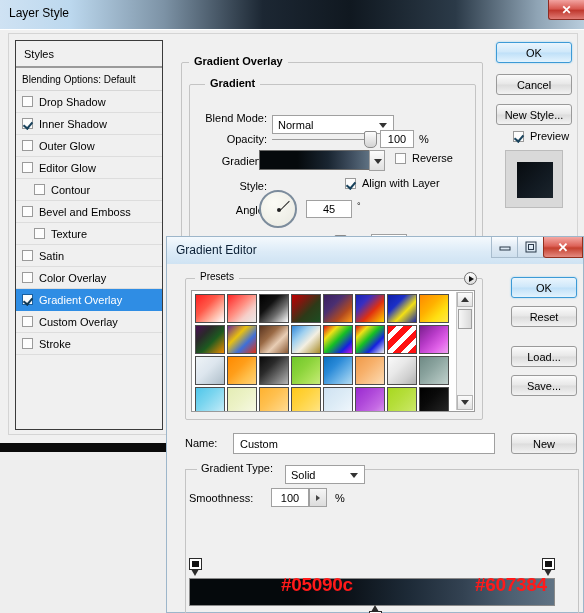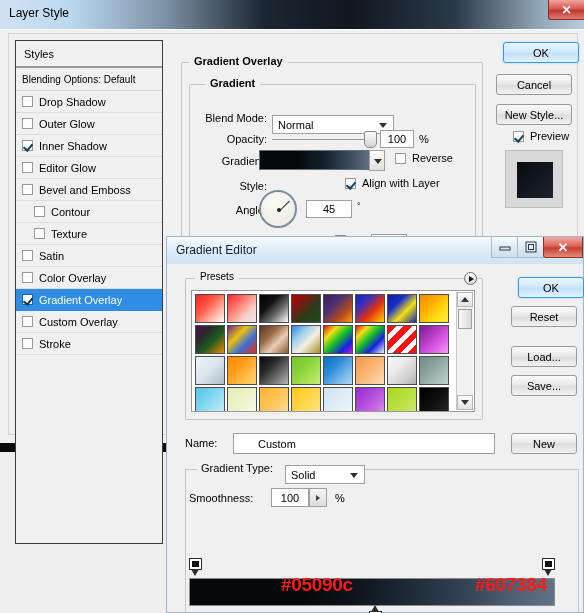--- a/index.html
+++ b/index.html
@@ -37,21 +37,21 @@
     position:absolute;left:0;top:29px;width:584px;height:413px;
     background:#f0f0f0;border-top:1px solid #fff;
   }
   .ls-inner{
     position:absolute;left:8px;top:3px;width:568px;height:400px;
     background:#f0f0f0;border:1px solid #d4d4d4;
   }
 
   
   .styles-panel{
-    position:absolute;left:6px;top:6px;width:148px;height:504px;
+    position:absolute;left:6px;top:6px;width:148px;height:390px;
     background:#f0f0f0;border:1px solid #3b3b3b;box-sizing:border-box;
   }
   .styles-head{
     height:27px;line-height:27px;padding-left:8px;font-size:11px;
     border-bottom:2px solid #9a9a9a;background:#f0f0f0;box-sizing:border-box;
   }
   .styles-blend{
     height:23px;line-height:23px;padding-left:6px;font-size:10px;
     border-bottom:1px solid #d7d7d7;box-sizing:border-box;
   }
@@ -134,21 +134,21 @@
   }
 
   
   .btn{
     position:absolute;height:21px;line-height:20px;text-align:center;font-size:11px;
     background:linear-gradient(180deg,#fbfbfb,#e7e7e7 48%,#dcdcdc 52%,#f2f2f2);
     border:1px solid #9a9a9a;border-radius:3px;box-sizing:border-box;color:#000;
   }
   .btn.primary{
     background:linear-gradient(180deg,#eaf5fd,#cfe8fa 48%,#bfe0f8 52%,#e3f3fd);
-    border:1px solid #3c9ad6;box-shadow:0 0 2px #8fcdf0;margin-left:7px;
+    border:1px solid #3c9ad6;box-shadow:0 0 2px #8fcdf0;
   }
   .preview-chk{position:absolute;display:flex;align-items:center;font-size:11px;}
   .preview-box{
     position:absolute;width:58px;height:58px;background:#d9d9d9;border:1px solid #bcbcbc;
     box-sizing:border-box;
   }
   .preview-thumb{
     position:absolute;left:11px;top:11px;width:36px;height:36px;
     background:linear-gradient(135deg,#070b0f,#121a22 60%,#1b242c);
   }
@@ -219,21 +219,21 @@
   .tri-dn{width:0;height:0;border-left:4px solid transparent;border-right:4px solid transparent;border-top:5px solid #333;}
   .vs-thumb{
     position:absolute;top:17px;left:1px;width:14px;height:20px;
     background:linear-gradient(90deg,#f7f7f7,#d9d9d9);border:1px solid #9e9e9e;box-sizing:border-box;
   }
 
   .name-row{position:absolute;left:18px;top:169px;width:390px;height:22px;}
   .name-label{position:absolute;left:0;top:4px;font-size:11px;}
   .name-input{
     position:absolute;left:48px;top:0;width:262px;height:21px;line-height:20px;
-    background:#fff;border:1px solid #a0a0a0;padding-left:24px;font-size:11px;box-sizing:border-box;
+    background:#fff;border:1px solid #a0a0a0;padding-left:6px;font-size:11px;box-sizing:border-box;
   }
 
   .gt-group{
     position:absolute;left:18px;top:205px;width:392px;height:144px;
     border:1px solid #c4c4c4;border-top:none;
   }
   .gt-group:before{
     content:"";position:absolute;left:-1px;top:0;width:12px;height:1px;background:#c4c4c4;
   }
   .gt-group:after{
@@ -312,38 +312,38 @@
 
       <div class="styles-panel">
         <div class="styles-head">Styles</div>
         <div class="styles-blend">Blending Options: Default</div>
 
         <div class="style-row">
           <span class="cbx"></span>
           <span>Drop Shadow</span>
         </div>
         <div class="style-row">
-          <span class="cbx"></span>
-          <span>Outer Glow</span>
-        </div>
-        <div class="style-row">
           <span class="cbx on"></span>
           <span>Inner Shadow</span>
         </div>
         <div class="style-row">
           <span class="cbx"></span>
+          <span>Outer Glow</span>
+        </div>
+        <div class="style-row">
+          <span class="cbx"></span>
           <span>Editor Glow</span>
         </div>
+        <div class="style-row indent">
+          <span class="cbx"></span>
+          <span>Contour</span>
+        </div>
         <div class="style-row">
           <span class="cbx"></span>
           <span>Bevel and Emboss</span>
-        </div>
-        <div class="style-row indent">
-          <span class="cbx"></span>
-          <span>Contour</span>
         </div>
         <div class="style-row indent">
           <span class="cbx"></span>
           <span>Texture</span>
         </div>
         <div class="style-row">
           <span class="cbx"></span>
           <span>Satin</span>
         </div>
         <div class="style-row">

